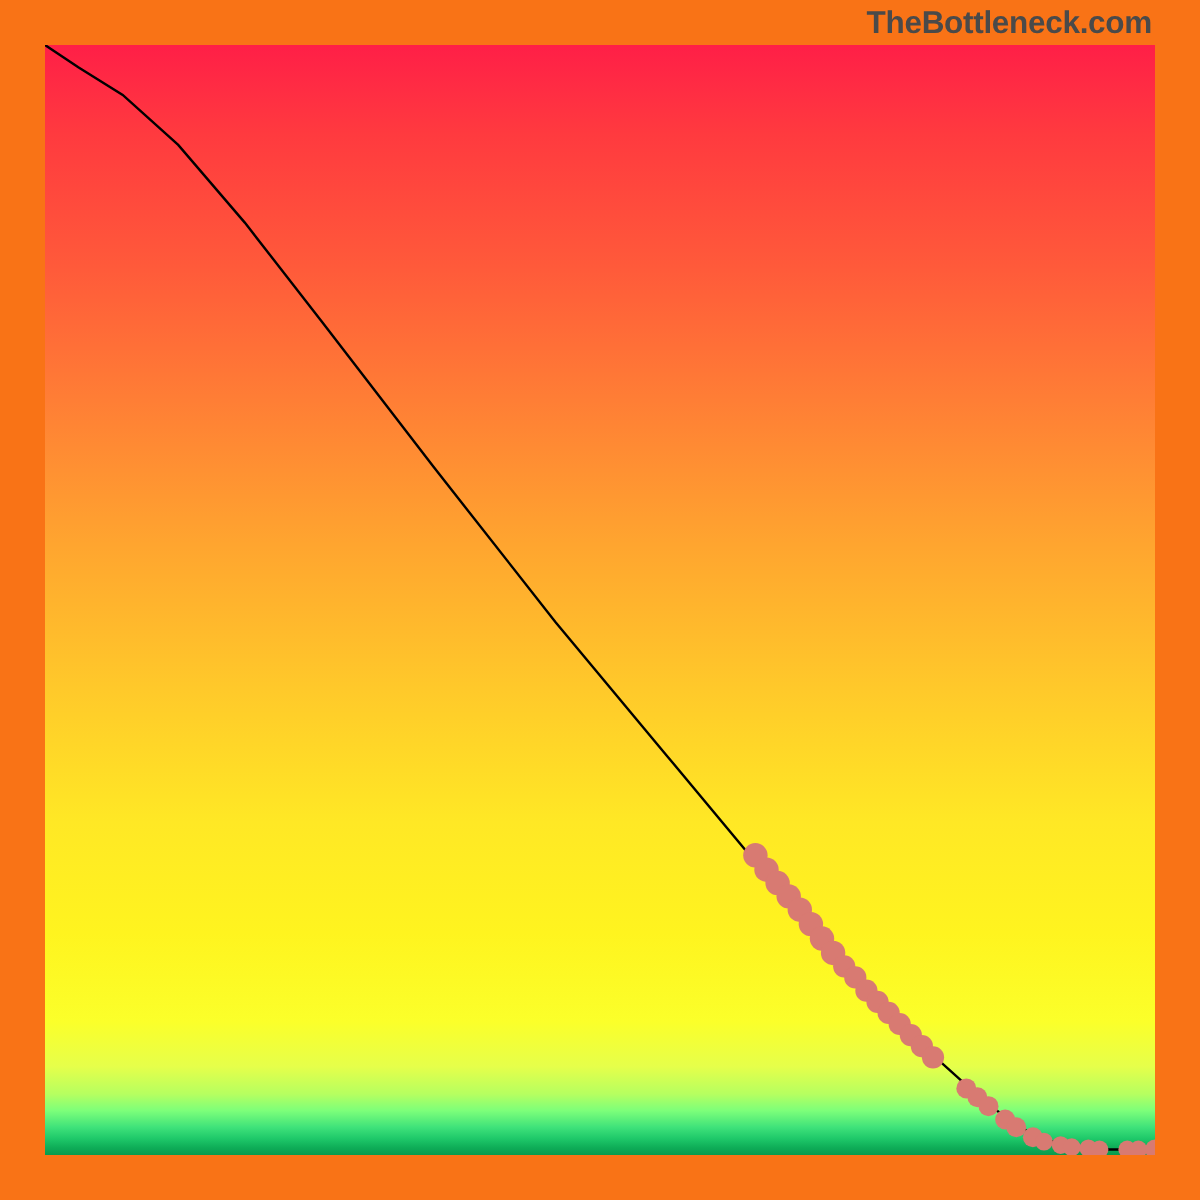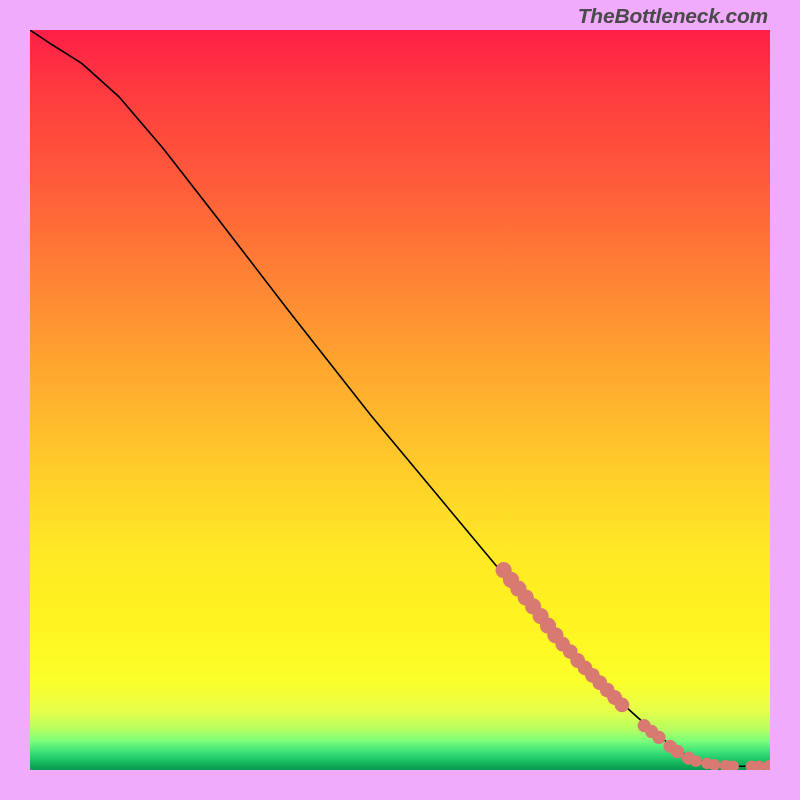--- a/index.html
+++ b/index.html
@@ -8,22 +8,21 @@
     width: 800px;
     height: 800px;
     background: #000;
     font-family: Arial, Helvetica, sans-serif;
     overflow: hidden;
   }
   .stage {
     position: relative;
     width: 800px;
     height: 800px;
-    background: #f0abfc;
-    font-style: italic;
+    background: #f97316;
   }
   .plot {
     position: absolute;
     left: 30px;
     top: 30px;
     width: 740px;
     height: 740px;
     
     
     background: linear-gradient(

